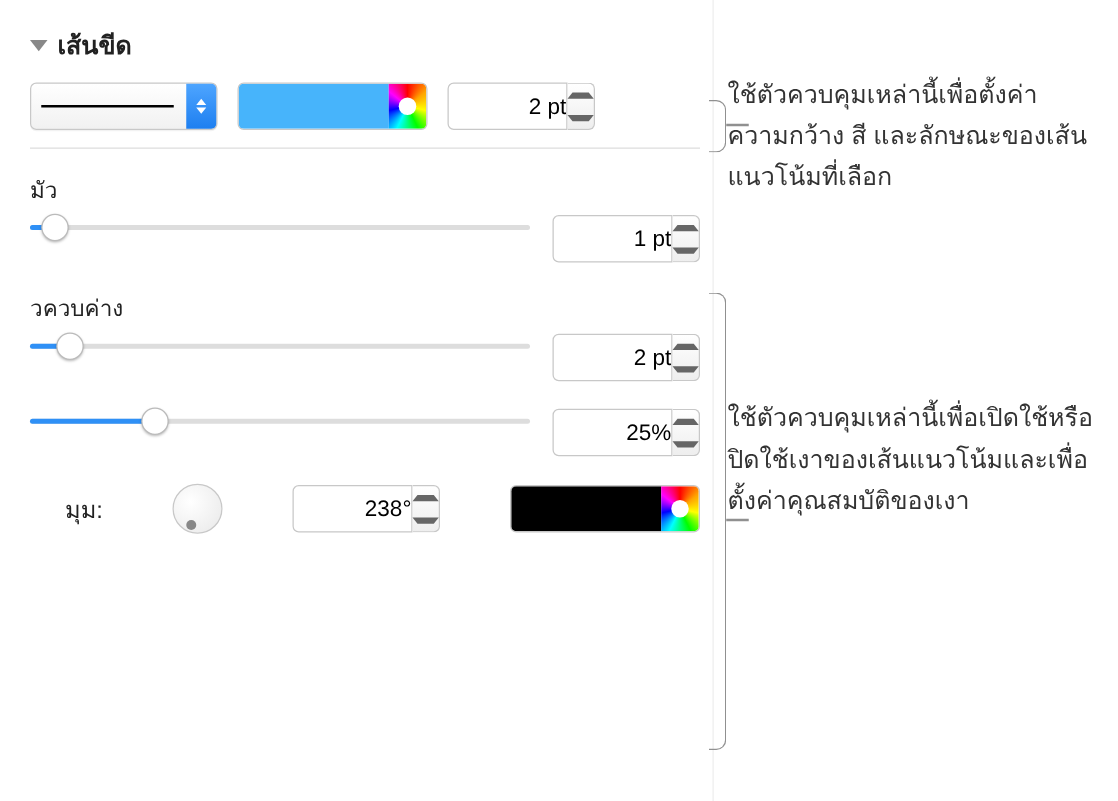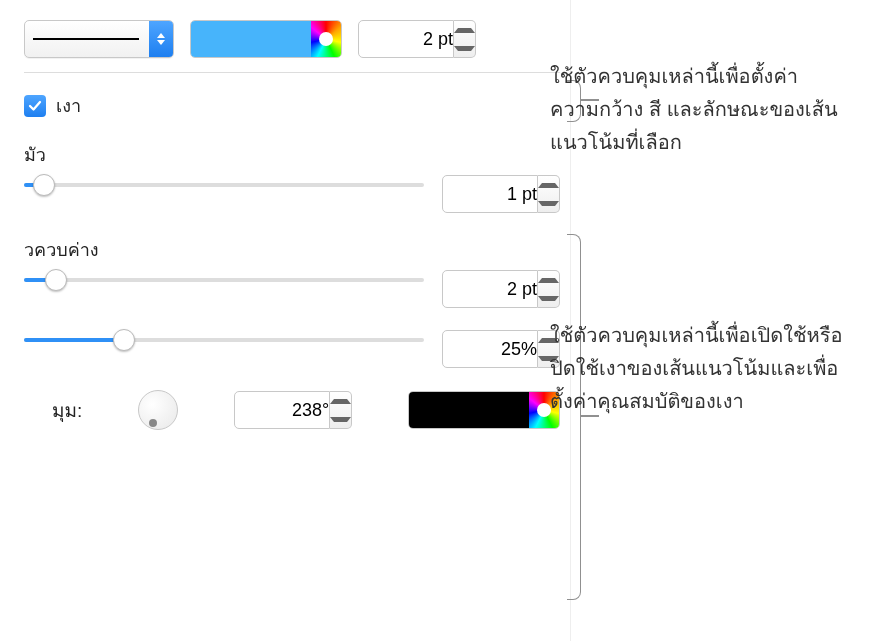--- a/index.html
+++ b/index.html
@@ -131,21 +131,21 @@
   width:40px;height:40px;border-radius:50%;
   border:1px solid #c8c8c8;
   background:radial-gradient(circle at 35% 35%,#fff,#e8e8e8);
   position:relative;
 }
 .angle-dot {
   position:absolute;width:8px;height:8px;border-radius:50%;
   background:#888;left:10px;top:28px;
 }
 .callouts {
-  position:absolute; left:550px; top:60px; width:295px;
+  position:absolute; left:582px; top:60px; width:295px;
 }
 .callout { position:relative; font-size:20px; line-height:1.65; color:#333; margin-bottom:120px; }
 .bracket1 {
   position:absolute; left:567px; top:80px; width:14px; height:42px;
   border:1.5px solid #909090; border-left:none; border-radius:0 8px 8px 0;
 }
 .brtick1 { position:absolute; left:581px; top:99px; width:18px; height:1.5px; background:#909090; }
 .bracket2 {
   position:absolute; left:567px; top:234px; width:14px; height:366px;
   border:1.5px solid #909090; border-left:none; border-radius:0 8px 8px 0;
@@ -153,20 +153,24 @@
 .brtick2 { position:absolute; left:581px; top:415px; width:18px; height:1.5px; background:#909090; }
 .vline { position:absolute; left:570px; top:0; width:1px; height:641px; background:#eee; }
 </style>
 </head>
 <body>
 
 <div class="vline"></div>
 
 <div class="panel">
 
+  <div class="section-header">
+    <div class="disclosure"></div>
+    <div class="section-title">เส้นขีด</div>
+  </div>
 
   <div class="stroke-row">
     <div class="popup linestyle-popup">
       <div class="linestyle-preview"></div>
       <div class="popup-arrows">
         <div class="up"></div>
           <div class="dn"></div>
       </div>
     </div>
     <div class="color-well">
@@ -181,28 +185,20 @@
           </div>
           <div>
             <div class="dn"></div>
           </div>
       </div>
     </div>
   </div>
 
   <div class="divider"></div>
 
-  <div class="check-row">
-    <div class="checkbox">
-      <svg viewBox="0 0 14 14">
-          <path d="M2 7 L5.5 10.5 L12 3" stroke="#fff" stroke-width="2.3" fill="none" stroke-linecap="round" stroke-linejoin="round"></path>
-        </svg>
-    </div>
-    <div>เงา</div>
-  </div>
 
   <div class="slider-label">มัว</div>
   <div class="slider-row">
     <div class="slider">
       <div class="track"></div>
       <div class="track-fill" style="width:5%"></div>
       <div class="thumb" style="left:5%"></div>
     </div>
     <div class="numfield">
       <input value="1 pt" style="">

